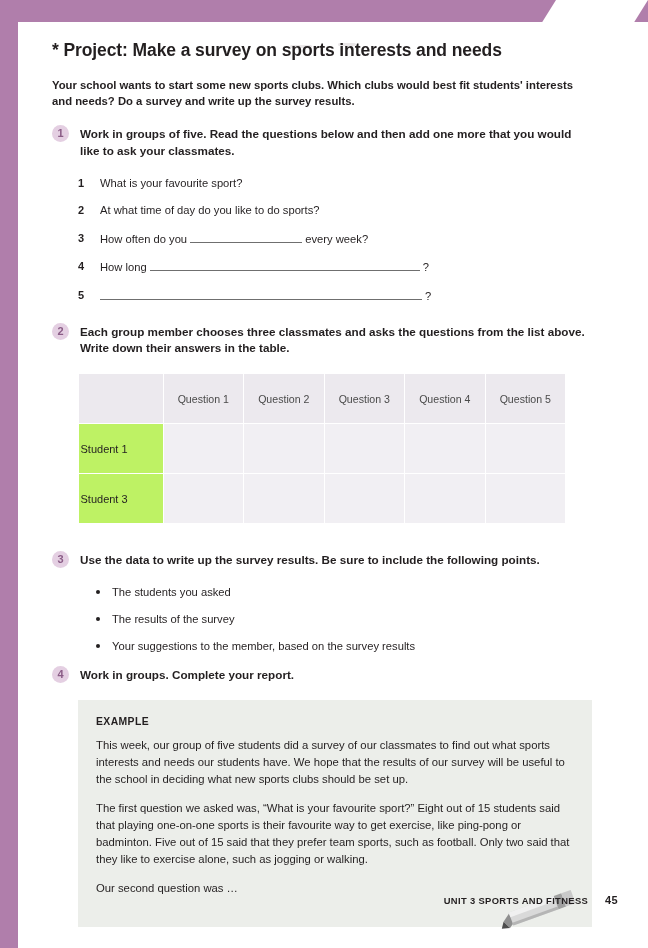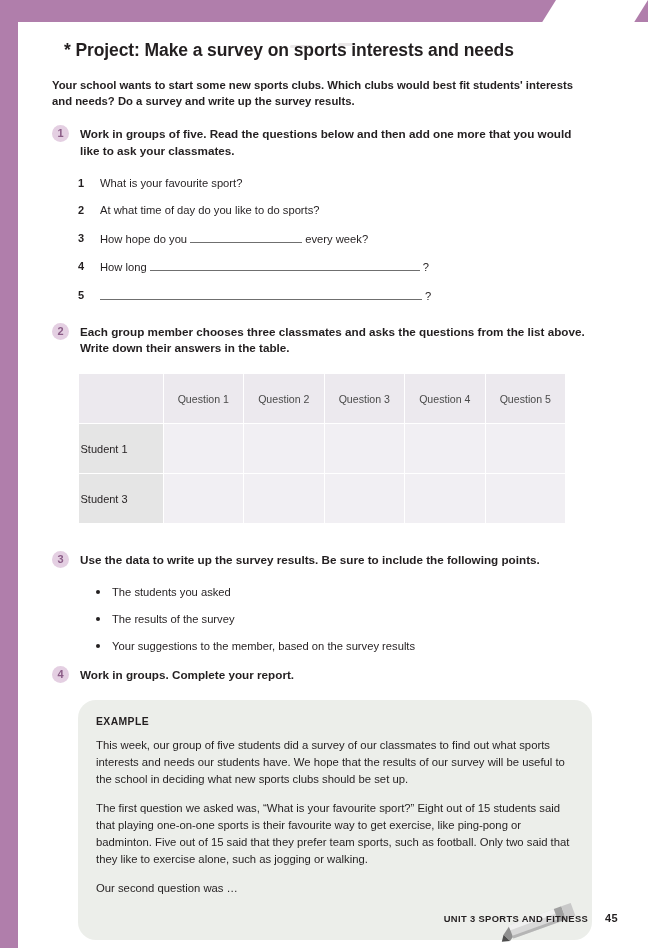--- a/index.html
+++ b/index.html
@@ -58,21 +58,21 @@
     opacity: .55;
     border-radius: 2px;
   }
 
   
   .proj-title {
     font-size: 17.5px;
     font-weight: bold;
     color: #231f20;
     letter-spacing: -0.1px;
-    margin: 0 0 16px 12px;
+    margin: 0 0 16px 0;
   }
   .intro {
     font-size: 11.3px;
     font-weight: bold;
     line-height: 1.45;
     margin: 0 0 16px 0;
     width: 530px;
   }
 
   
@@ -144,21 +144,21 @@
     font-weight: normal;
     color: #3b3b3b;
   }
   table.survey thead th {
     background: #ece9ee;
     color: #4a4a4a;
     font-size: 10.6px;
   }
   table.survey thead th.corner { background: #ece9ee; }
   table.survey tbody th {
-    background: #e5e5e5;
+    background: #bef264;
     text-align: left;
     font-size: 11px;
     color: #231f20;
     padding-left: 2px;
     border-left: none;
     border-right: 1px solid #ffffff;
     width: 76px;
   }
   table.survey tbody td { background: #f1eff3; }
 
@@ -182,24 +182,23 @@
     width: 4px; height: 4px;
     border-radius: 50%;
     background: #231f20;
   }
 
   
   .example {
     margin: 14px 0 0 26px;
     width: 514px;
     background: #eceeea;
-    padding: 16px 18px 35px 18px;
+    padding: 16px 18px 22px 18px;
     box-sizing: border-box;
     position: relative;
-    border-radius: 18px;
   }
   .example-label {
     font-size: 10.4px;
     font-weight: bold;
     letter-spacing: .4px;
     margin-bottom: 10px;
   }
   .example p {
     font-size: 11.3px;
     line-height: 1.5;
@@ -213,21 +212,21 @@
     right: 10px;
     bottom: -8px;
     width: 86px;
     height: 48px;
   }
 
   
   .footer {
     position: absolute;
     right: 30px;
-    bottom: 24px;
+    bottom: 42px;
     font-size: 9.4px;
     font-weight: bold;
     letter-spacing: .35px;
     color: #231f20;
   }
   .footer .pg {
     margin-left: 14px;
     font-size: 11px;
   }
 </style>
@@ -256,21 +255,21 @@
       <li class="qitem">
         <span class="qnum">1</span>
         <span>What is your favourite sport?</span>
       </li>
       <li class="qitem">
         <span class="qnum">2</span>
         <span>At what time of day do you like to do sports?</span>
       </li>
       <li class="qitem">
         <span class="qnum">3</span>
-        <span>How hope do you</span>
+        <span>How often do you</span>
         <span class="blank b-mid"></span>
         <span>every week?</span>
       </li>
       <li class="qitem">
         <span class="qnum">4</span>
         <span>How long</span>
         <span class="blank b-long"></span>
         <span>?</span>
       </li>
       <li class="qitem">

